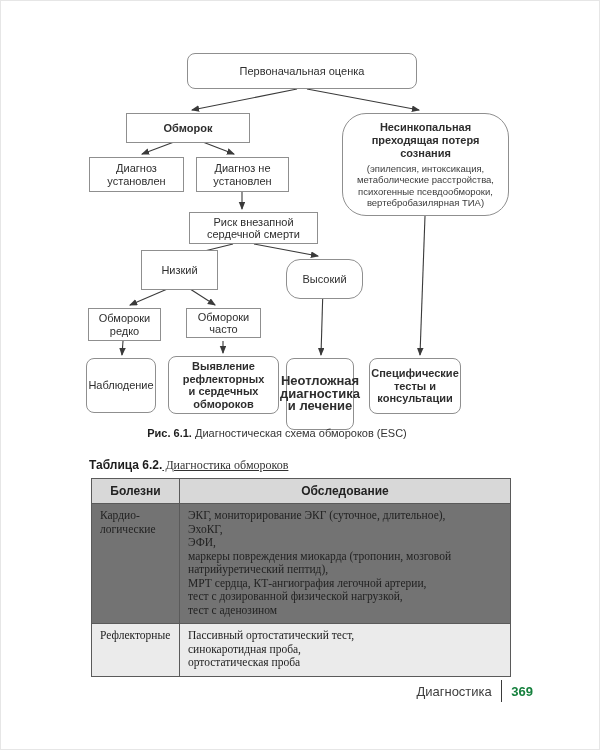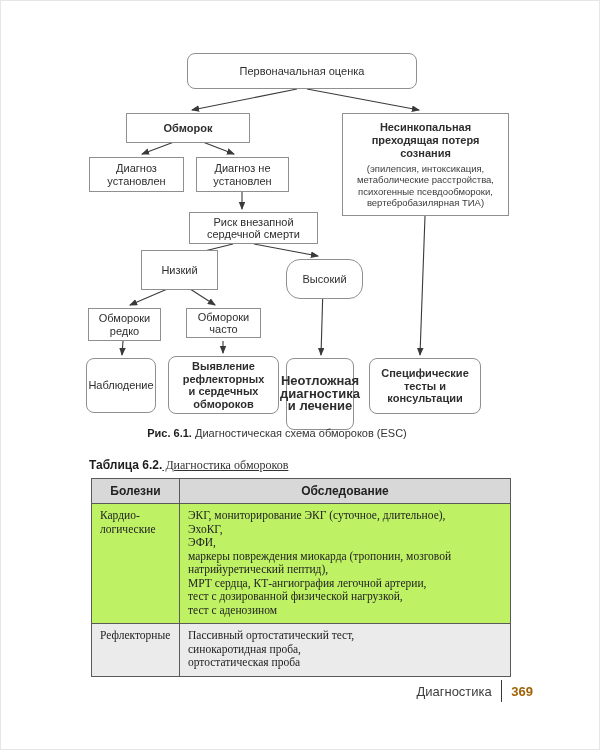--- a/index.html
+++ b/index.html
@@ -37,29 +37,29 @@
   table.diag th {
     background:#d8d8d8; font-size:12px; font-weight:bold; text-align:center;
     padding:5px 0; color:#222;
   }
   table.diag td {
     font-family:"Liberation Serif", serif; font-size:11.5px; line-height:13.5px;
     padding:5px 6px 6px 8px; color:#222; white-space:pre-line;
   }
   .col-disease { width:88px; }
   tr.row-gray td { background:#ebebeb; }
-  tr.row-white td { background:#bef264;margin-top:21px; }
+  tr.row-white td { background:#737373;margin-top:21px; }
   
   .footer {
     position:absolute; top:678px; right:66px; display:flex; align-items:center;
     height:24px;
   }
   .running-head { font-size:13px; color:#3d3d3d; }
   .vdiv { width:1.5px; height:22px; background:#3a3a3a; margin:0 9px; }
-  .pagenum { font-size:13px; font-weight:bold; color:#a16207; }
+  .pagenum { font-size:13px; font-weight:bold; color:#15803d; }
 </style>
 </head>
 <body>
 
 <div class="page">
 
   <div class="flowchart">
     <svg class="connectors" width="600" height="452" viewBox="0 0 600 452">
       <defs>
         <marker id="ah" markerWidth="9" markerHeight="8" refX="6.5" refY="3" orient="auto">
@@ -80,21 +80,21 @@
         <line x1="222" y1="340" x2="222" y2="352" marker-end="url(#ah)"></line>
         <line x1="322" y1="286" x2="320" y2="354" marker-end="url(#ah)"></line>
         <line x1="424" y1="215" x2="419" y2="354" marker-end="url(#ah)"></line>
       </g>
     </svg>
 
     <div class="node rounded" style="left:186px; top:52px; width:230px; height:36px;">Первоначальная оценка</div>
 
     <div class="node bold" style="left:125px; top:112px; width:124px; height:26px;">Обморок</div>
 
-    <div class="node" style="left:341px; top:112px; width:167px; height:103px; padding:4px 3px;">
+    <div class="node" style="left:341px; top:112px; width:167px; height:103px; padding:4px 3px;border-radius:24px;">
       <div class="node-title">Несинкопальная преходящая потеря сознания</div>
       <div class="node-detail">(эпилепсия, интоксикация, метаболические расстройства, психогенные псевдообмороки, вертебробазилярная ТИА)</div>
     </div>
 
     <div class="node" style="left:88px; top:156px; width:95px; height:35px;">Диагноз установлен</div>
 
     <div class="node" style="left:195px; top:156px; width:93px; height:35px;">Диагноз не установлен</div>
 
     <div class="node" style="left:188px; top:211px; width:129px; height:32px;">Риск внезапной сердечной смерти</div>
 
@@ -105,21 +105,21 @@
     <div class="node" style="left:87px; top:307px; width:73px; height:33px;">Обмороки редко</div>
 
     <div class="node" style="left:185px; top:307px; width:75px; height:27px;">Обмороки часто</div>
 
     <div class="node rounded" style="left:85px; top:357px; width:70px; height:55px;">Наблюдение</div>
 
     <div class="node rounded bold" style="left:167px; top:355px; width:111px; height:58px;">Выявление рефлекторных и сердечных обмороков</div>
 
     <div class="node rounded bold" style="left:285px; top:357px; width:68px; height:72px; font-size:13px;">Неотложная диагностика и лечение</div>
 
-    <div class="node rounded bold" style="left:368px; top:357px; width:112px; height:56px;">Специфические тесты и консультации</div>
+    <div class="node rounded bold" style="left:368px; top:357px; width:92px; height:56px;">Специфические тесты и консультации</div>
 
     <div class="fig-caption">
       <b>Рис. 6.1.</b><span> Диагностическая схема обмороков (ESC)</span>
     </div>
   </div>
 
   <div class="table-title">
     <b>Таблица 6.2.</b><span class="serif"> Диагностика обмороков</span>
   </div>
 

